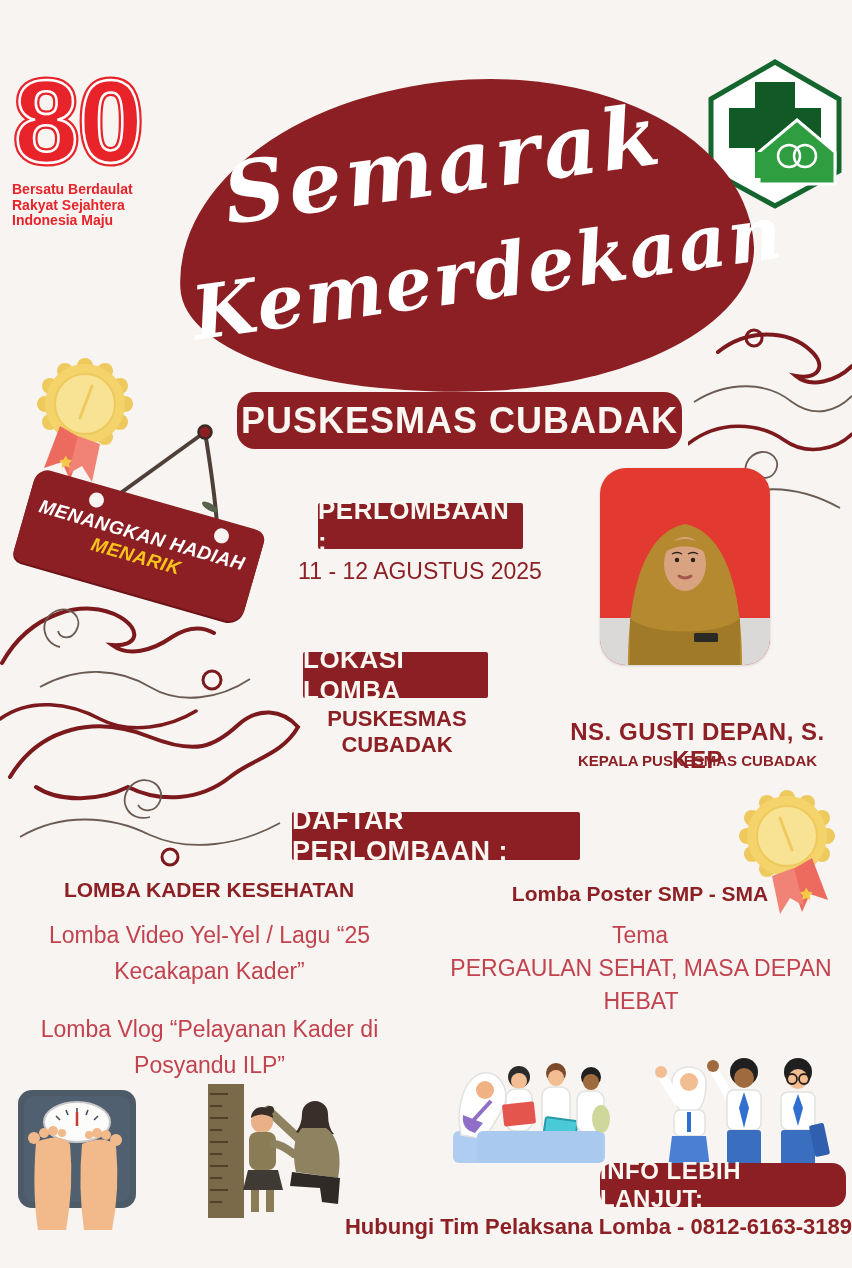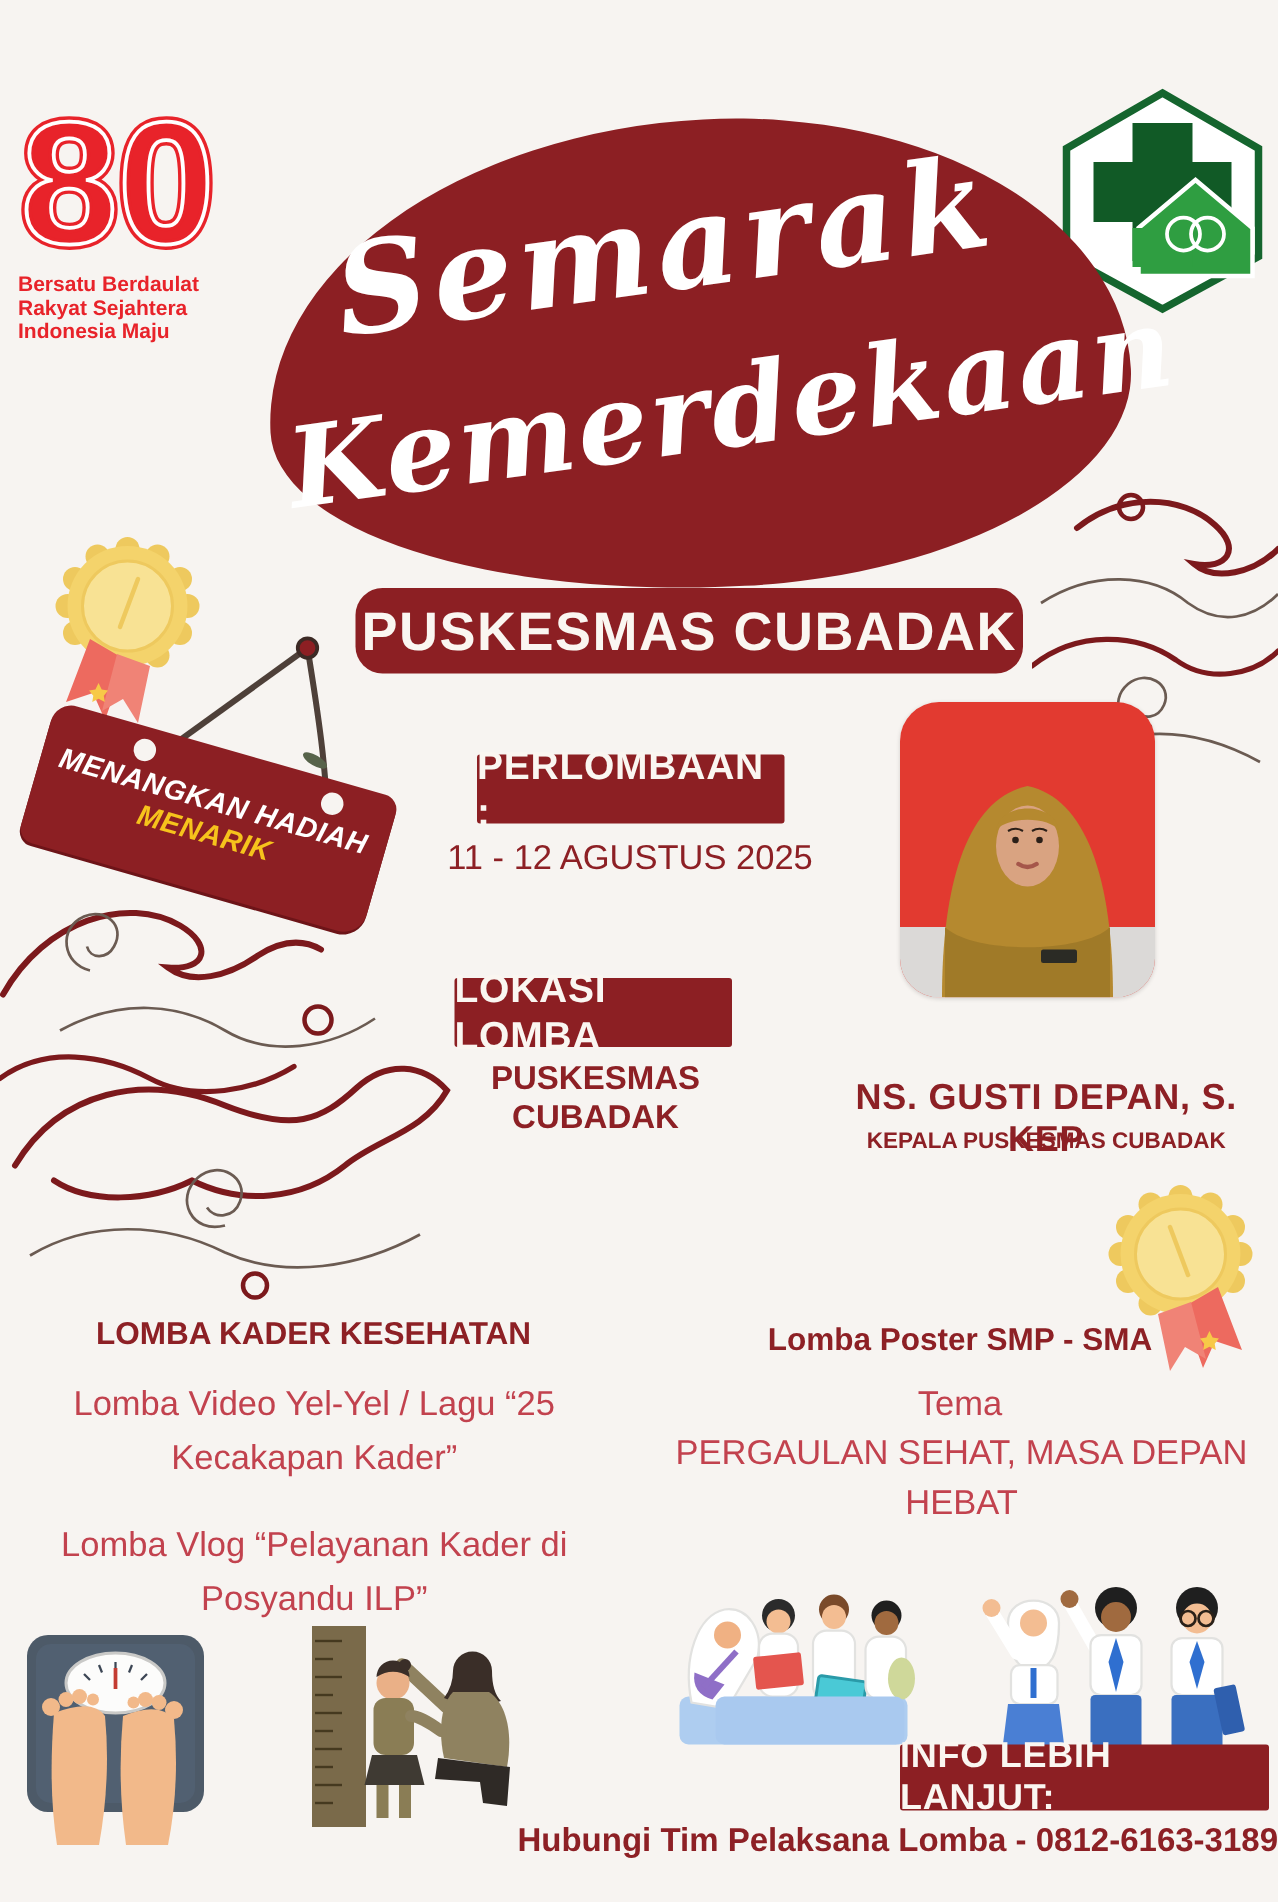--- a/index.html
+++ b/index.html
@@ -130,20 +130,21 @@
       <rect x="94" y="165" width="24" height="9" rx="1.5" fill="#2b2b25"></rect>
     </svg>
   </div>
 
   <div class="abs maroon-box" style="left:303px;top:652px;width:185px;height:46px;border-radius:2px;font-size:26px;">LOKASI LOMBA</div>
   <div class="abs center dark-red" style="left:278px;top:706px;width:238px;font-size:22px;font-weight:bold;">PUSKESMAS CUBADAK</div>
 
   <div class="abs center dark-red" style="left:545px;top:718px;width:305px;font-size:24px;font-weight:bold;letter-spacing:.5px;">NS. GUSTI DEPAN, S. KEP</div>
   <div class="abs center dark-red" style="left:545px;top:752px;width:305px;font-size:15px;font-weight:bold;">KEPALA PUSKESMAS CUBADAK</div>
 
+  <div class="abs maroon-box" style="left:292px;top:812px;width:288px;height:48px;border-radius:2px;font-size:27px;">DAFTAR PERLOMBAAN :</div>
 
   <svg class="abs" style="left:737px;top:788px;transform:scaleX(-1);" width="105" height="132" viewBox="0 0 105 132">
     <g fill="#eec95e">
       <circle cx="55" cy="10" r="8"></circle>
         <circle cx="75" cy="15" r="8"></circle>
         <circle cx="90" cy="30" r="8"></circle>
       <circle cx="95" cy="48" r="8"></circle>
         <circle cx="90" cy="66" r="8"></circle>
         <circle cx="75" cy="81" r="8"></circle>
       <circle cx="55" cy="86" r="8"></circle>
@@ -263,16 +264,16 @@
     <circle cx="150" cy="40" r="14" fill="#1f1f1f"></circle>
     <circle cx="150" cy="47" r="10" fill="#f3bd92"></circle>
     <circle cx="144" cy="47" r="5" fill="none" stroke="#2b2118" stroke-width="1.8"></circle>
     <circle cx="156" cy="47" r="5" fill="none" stroke="#2b2118" stroke-width="1.8"></circle>
     <rect x="133" y="60" width="34" height="38" rx="7" fill="#ffffff" stroke="#e2e2e0" stroke-width="1.5"></rect>
     <path d="M150 62 L155 76 L150 94 L145 76 Z" fill="#2f6fd0"></path>
     <rect x="133" y="98" width="34" height="38" rx="3" fill="#3a6fc0"></rect>
     <rect x="164" y="92" width="15" height="32" rx="2" fill="#2f5fae" transform="rotate(-12 171 108)"></rect>
   </svg>
 
-  <div class="abs maroon-box" style="left:600px;top:1163px;width:246px;height:44px;border-radius:2px;font-size:24px;">INFO LEBIH LANJUT:</div>
+  <div class="abs maroon-box" style="left:600px;top:1163px;width:246px;height:44px;border-radius:14px;font-size:24px;">INFO LEBIH LANJUT:</div>
   <div class="abs center dark-red" style="left:338px;top:1214px;width:514px;font-size:22px;font-weight:bold;text-align:right;">Hubungi Tim Pelaksana Lomba - 0812-6163-3189</div>
 
 </div>
 
 </body></html>

